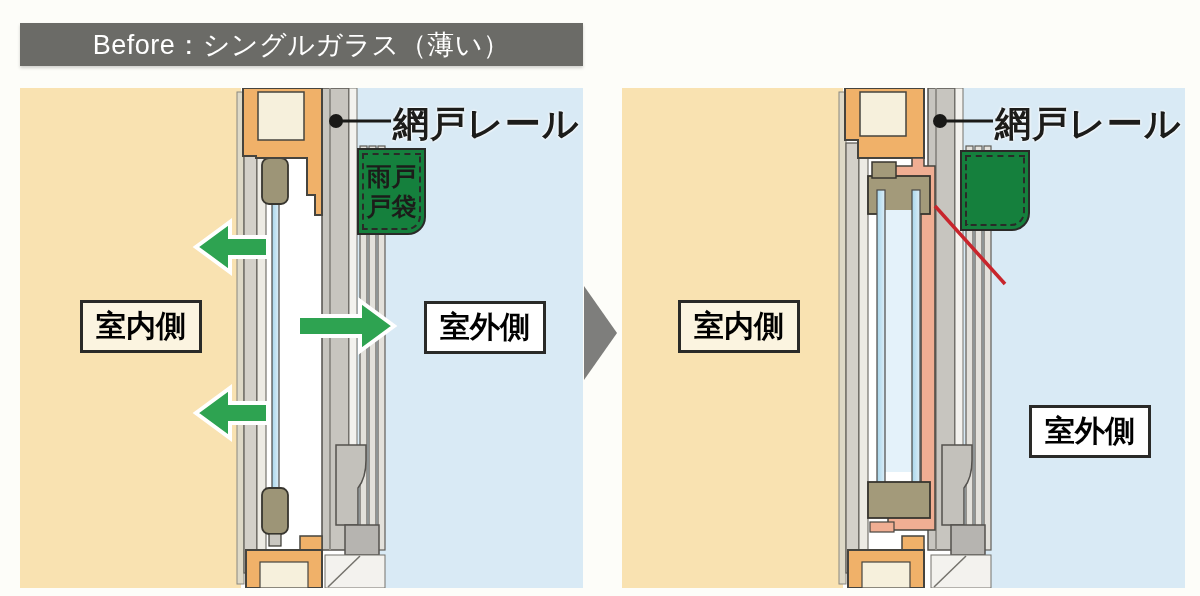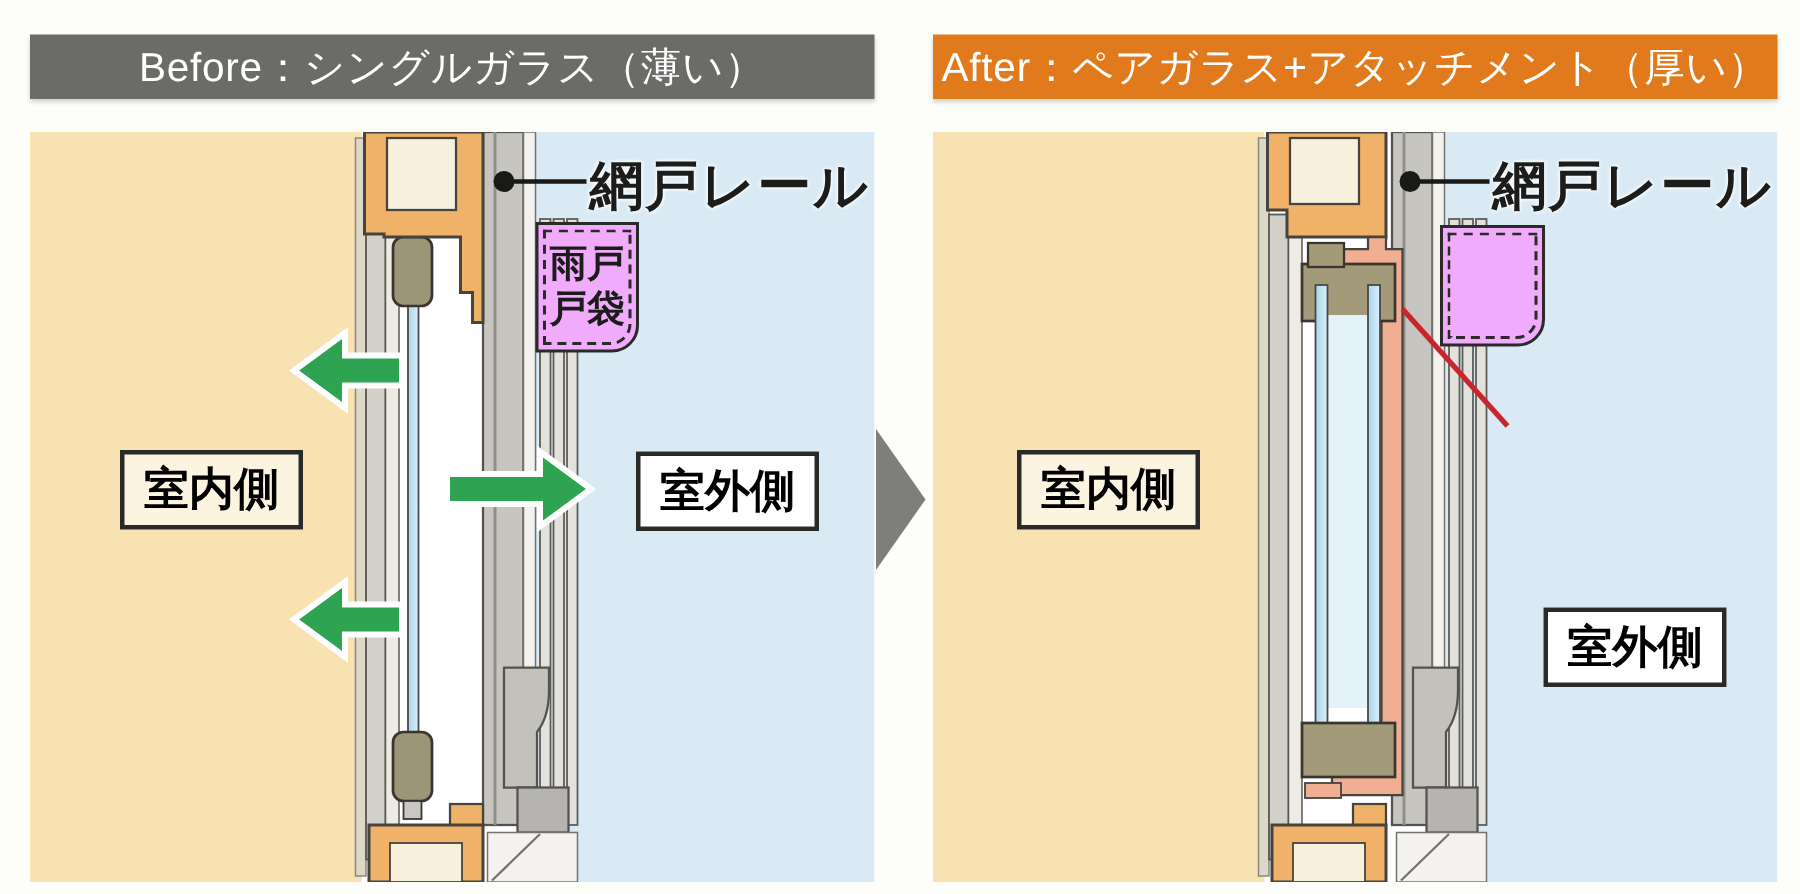--- a/index.html
+++ b/index.html
@@ -35,21 +35,21 @@
     border-left:33px solid #7e7e7c;
   }
 
   
   .screen-rail{
     position:absolute;left:373px;top:12px;
     font-size:36px;font-weight:700;color:#1c1c1a;letter-spacing:1px;
     text-shadow:0 0 3px #fff,0 0 3px #fff;white-space:nowrap;
   }
   .shutter-box{
-    position:absolute;background:#f0abfc;border:2px solid #2a2a28;
+    position:absolute;background:#15803d;border:2px solid #2a2a28;
     border-bottom-right-radius:18px;
     box-sizing:border-box;
   }
   .shutter-box .inner{
     position:absolute;left:3px;top:3px;right:3px;bottom:3px;
     border:2px dashed #2a2a28;border-bottom-right-radius:14px;
     display:flex;flex-direction:column;align-items:center;justify-content:center;
     font-size:25px;font-weight:700;line-height:1.18;color:#1c1c1a;
   }
   .figure.before .shutter-box{left:337px;top:60px;width:69px;height:87px;}
@@ -71,21 +71,20 @@
     font-size:33px;font-weight:800;line-height:1.15;color:#c8252c;
     text-shadow:0 0 4px #fff,0 0 4px #fff;white-space:nowrap;
   }
 </style>
 </head>
 <body>
 
 <div class="stage">
 
   <div class="panel-header before">Before：シングルガラス（薄い）</div>
-  <div class="panel-header after">After：ペアガラス+アタッチメント（厚い）</div>
 
   <div class="figure before">
     <svg viewBox="0 0 563 500" width="563" height="500">
       <defs>
         <linearGradient id="glL" x1="0" y1="0" x2="1" y2="0">
           <stop offset="0" stop-color="#a8d6ec"></stop>
             <stop offset="1" stop-color="#ddeef8"></stop>
         </linearGradient>
       </defs>
       <rect x="0" y="0" width="563" height="500" fill="#ffffff"></rect>

